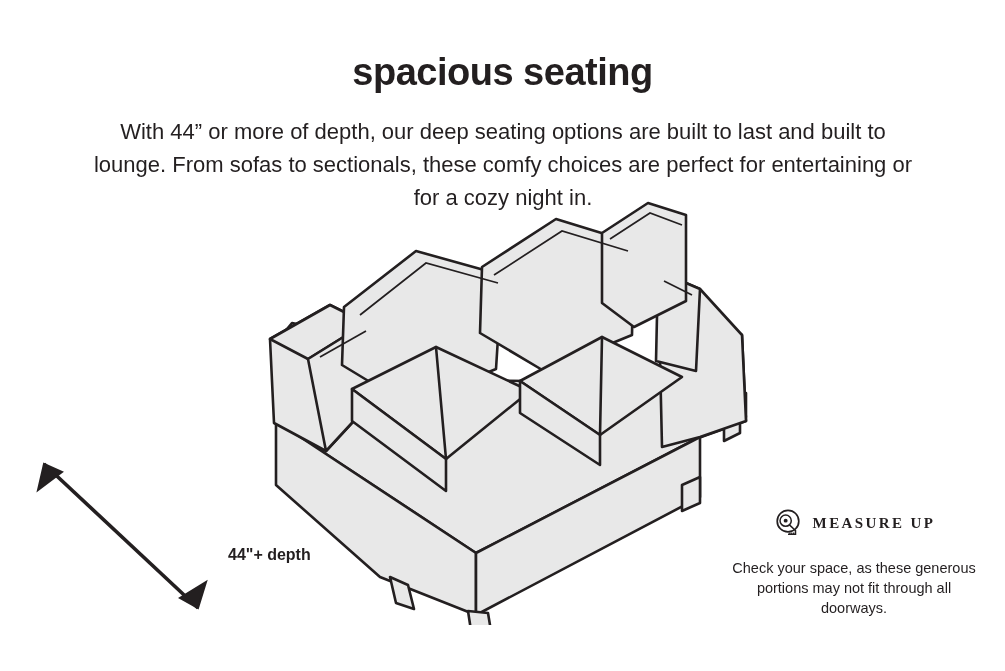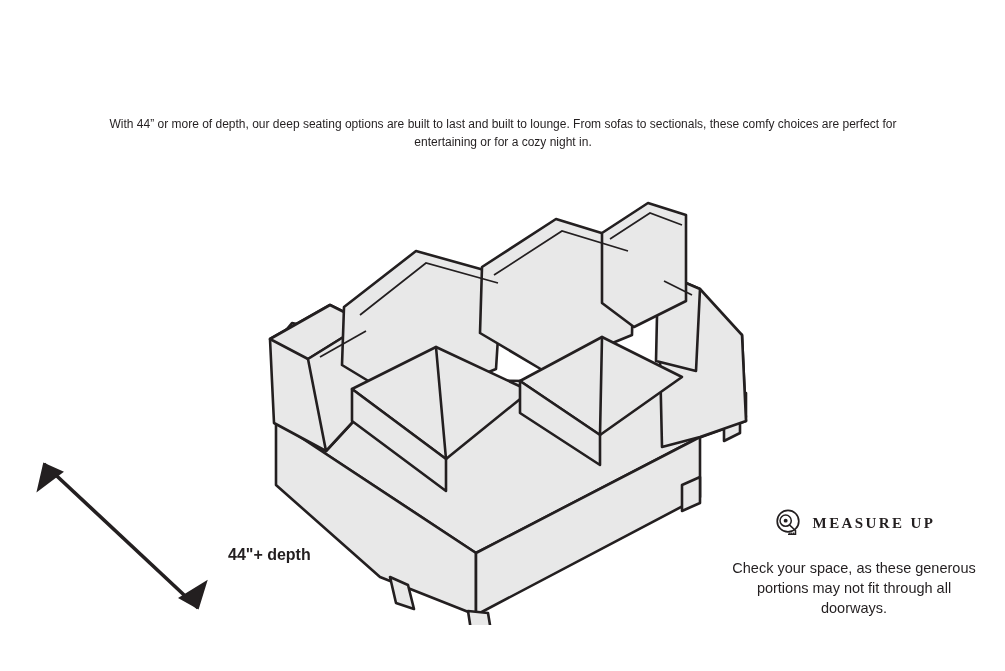--- a/index.html
+++ b/index.html
@@ -30,21 +30,21 @@
     letter-spacing: -0.5px;
     color: #231f20;
     line-height: 1.1;
   }
   .subcopy {
     position: absolute;
     top: 115px;
     left: 83px;
     width: 840px;
     text-align: center;
-    font-size: 12px;
+    font-size: 22px;
     line-height: 1.5;
     color: #231f20;
   }
   .illustration {
     position: absolute;
     top: 185px;
     left: 230px;
     width: 560px;
     height: 440px;
   }
@@ -87,20 +87,21 @@
     width: 30px;
     height: 30px;
     display: block;
   }
 </style>
 </head>
 <body>
 
 <div class="page">
 
+  <div class="headline">spacious seating</div>
 
   <div class="subcopy">With 44” or more of depth, our deep seating options are built to last and built to lounge. From sofas to sectionals, these comfy choices are perfect for entertaining or for a cozy night in.</div>
 
   <svg class="illustration" viewBox="0 0 560 440">
     <g fill="#e8e8e8" stroke="#231f20" stroke-width="2.6" stroke-linejoin="round" stroke-linecap="round">
 
       <path d="M52 150 L62 138 L82 142 L78 166 L55 176 Z"></path>
 
       <path d="M432 108 L512 150 L516 236 L432 266 Z"></path>
 

